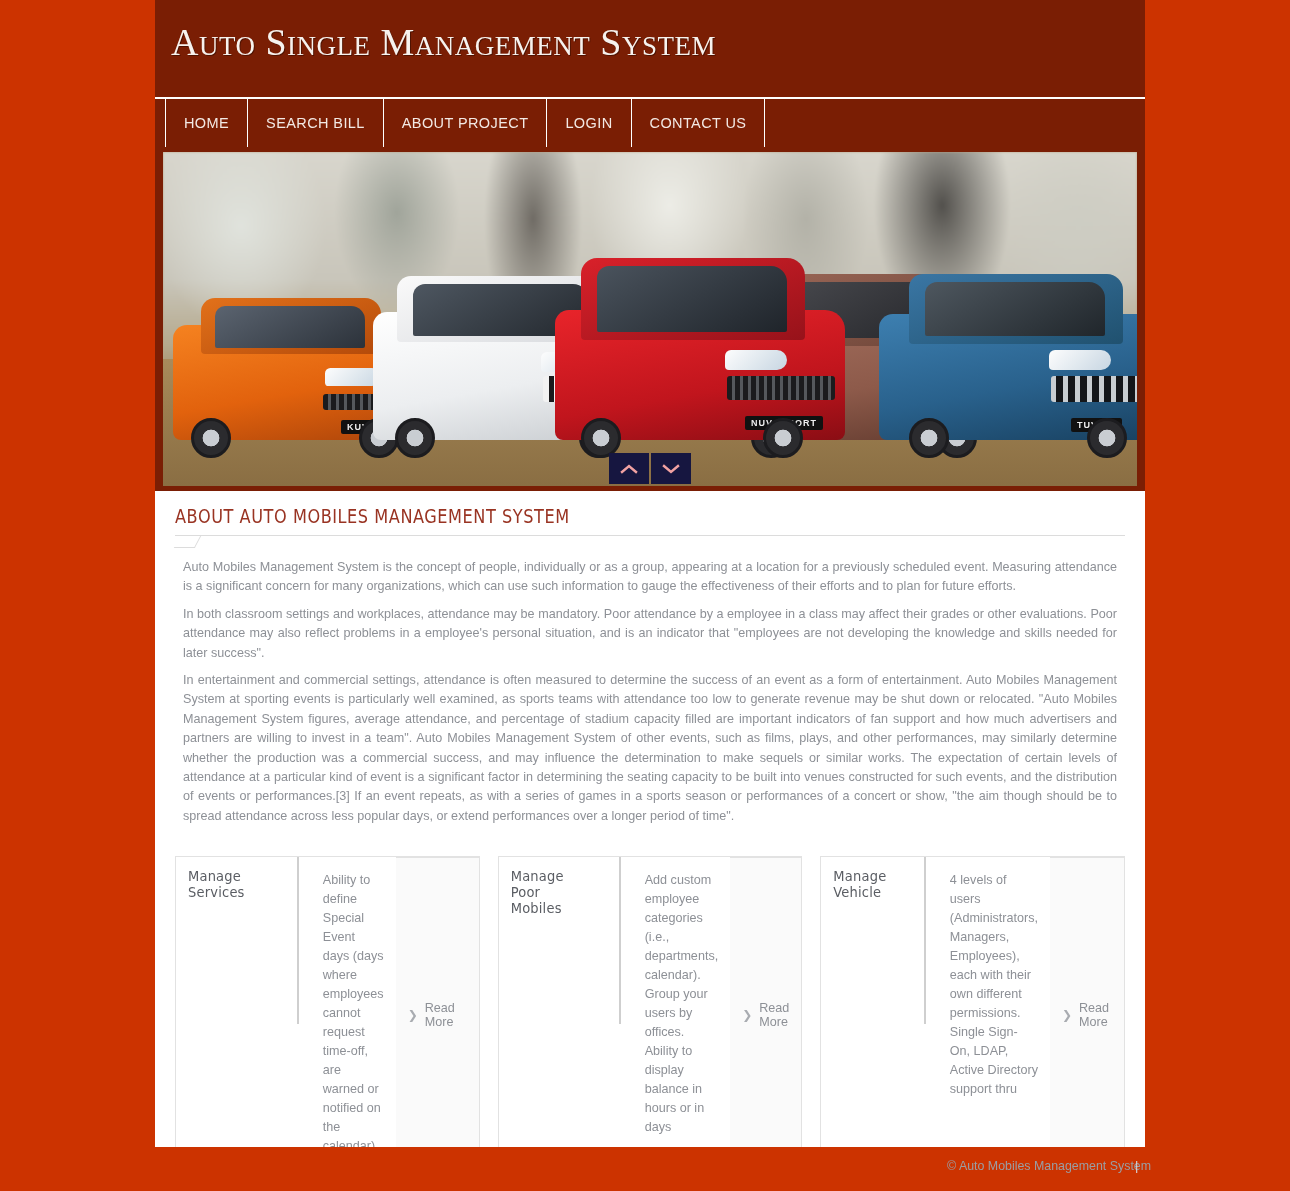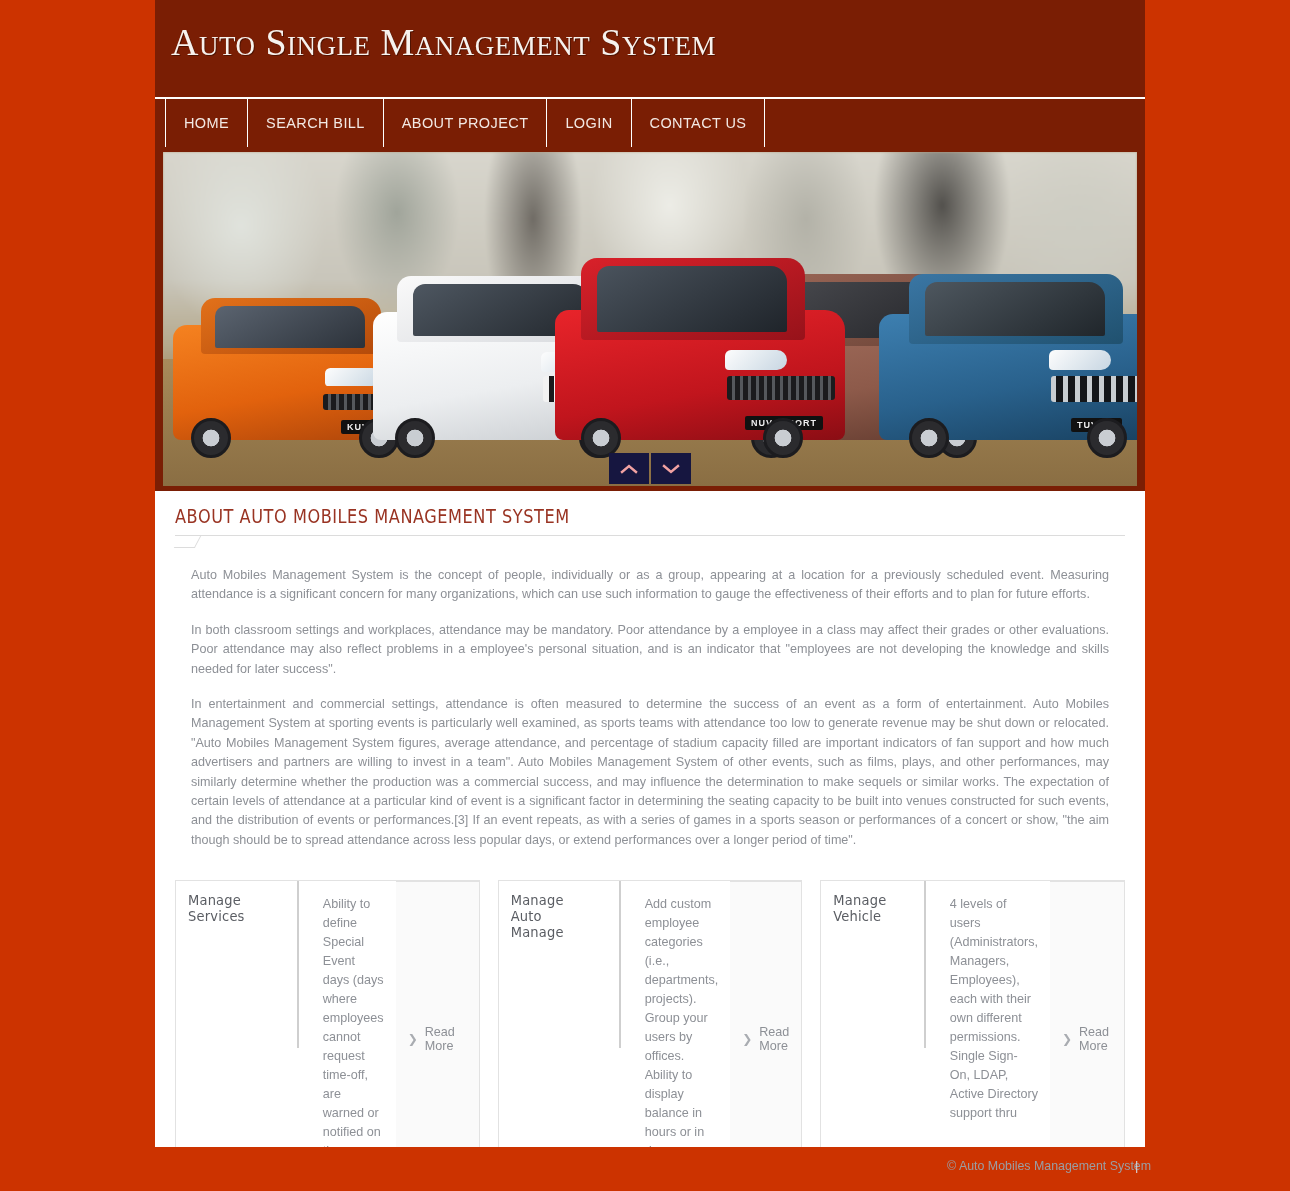--- a/index.html
+++ b/index.html
@@ -238,21 +238,21 @@
     height: 11px;
     border-right: 1px solid #dcdcdc;
     border-bottom: 1px solid #dcdcdc;
     transform: skewX(-28deg);
   }
   .about-text p {
     color: #8d9096;
     font-size: 12.6px;
     line-height: 19.4px;
     text-align: justify;
-    margin: 16px;
+    margin: 8px;
     font-family: "Liberation Sans", sans-serif;
   }
   
   .cards {
     display: flex;
     gap: 18px;
     margin-top: 30px;
     padding-bottom: 28px;
   }
   .card {
@@ -530,21 +530,21 @@
           </div>
         </div>
         <div class="card-desc">Ability to define Special Event days (days where employees cannot request time-off, are warned or notified on the calendar)</div>
         <div class="card-foot">
           <span class="chev-right">❯</span>
           <span>Read More</span>
         </div>
       </div>
 
       <div class="card">
-        <div class="card-title">Manage Auto Manage</div>
+        <div class="card-title">Manage Poor Mobiles</div>
         <div class="card-media">
           <div class="ill2">
             <div class="p" style="left:48px; top:14px; width:74px; height:74px; background:radial-gradient(circle at 50% 50%,#5b4a8e 0 18%,#9b8fc7 20% 58%,#6e5fa3 60% 100%);"></div>
             <div class="p" style="left:94px; top:10px; width:64px; height:64px; background:radial-gradient(circle at 50% 50%,#b9bcc2 0 22%,#8e9298 24% 100%);"></div>
             <div class="p" style="left:136px; top:18px; width:62px; height:62px; background:radial-gradient(circle at 50% 50%,#cdd1d6 0 20%,#7d8187 22% 100%);"></div>
             <div class="p" style="left:22px; top:54px; width:30px; height:46px; border-radius:6px; background:linear-gradient(160deg,#3c3d41,#17181a);"></div>
             <div class="p" style="left:44px; top:74px; width:26px; height:26px; background:radial-gradient(circle,#cfd3d8 0 40%,#86898f 42% 100%);"></div>
             <div class="filt" style="left:116px; top:68px; width:36px; height:48px; background:linear-gradient(160deg,#6fa8dc,#2f6fa8); border:2px solid #e4eaf0;"></div>
             <div class="filt" style="left:156px; top:60px; width:36px; height:44px; background:repeating-linear-gradient(to right,#c0392b 0 4px,#7f2216 4px 6px);"></div>
             <div class="filt" style="left:196px; top:46px; width:38px; height:62px; background:repeating-linear-gradient(to bottom,#2c2c2e 0 4px,#6d6f73 4px 6px); border:2px solid #d9dbde;"></div>
@@ -552,21 +552,21 @@
             <div class="filt" style="left:132px; top:96px; width:30px; height:30px; background:linear-gradient(160deg,#3f8fa8,#1f5a6e);"></div>
             <div class="filt" style="left:192px; top:104px; width:26px; height:28px; background:linear-gradient(160deg,#6fa8dc,#2f6fa8);"></div>
             <div class="p" style="left:88px; top:104px; width:58px; height:36px; background:radial-gradient(ellipse,#e8e4da 0 40%,#b8b3a7 42% 100%);"></div>
             <div class="belt" style="left:120px; top:110px; width:60px; height:42px;"></div>
             <div class="p" style="left:58px; top:100px; width:22px; height:14px; border-radius:3px; background:#3a3b3e;"></div>
             <div class="p" style="left:84px; top:96px; width:22px; height:14px; border-radius:3px; background:#3a3b3e;"></div>
             <div class="p" style="left:62px; top:118px; width:22px; height:14px; border-radius:3px; background:#3a3b3e;"></div>
             <div class="p" style="left:24px; top:100px; width:56px; height:12px; border-radius:6px; background:linear-gradient(90deg,#2e2f32,#5a5c60);"></div>
           </div>
         </div>
-        <div class="card-desc">Add custom employee categories (i.e., departments, projects). Group your users by offices. Ability to display balance in hours or in days</div>
+        <div class="card-desc">Add custom employee categories (i.e., departments, calendar). Group your users by offices. Ability to display balance in hours or in days</div>
         <div class="card-foot">
           <span class="chev-right">❯</span>
           <span>Read More</span>
         </div>
       </div>
 
       <div class="card">
         <div class="card-title">Manage Vehicle</div>
         <div class="card-media">
           <div class="ill3">

